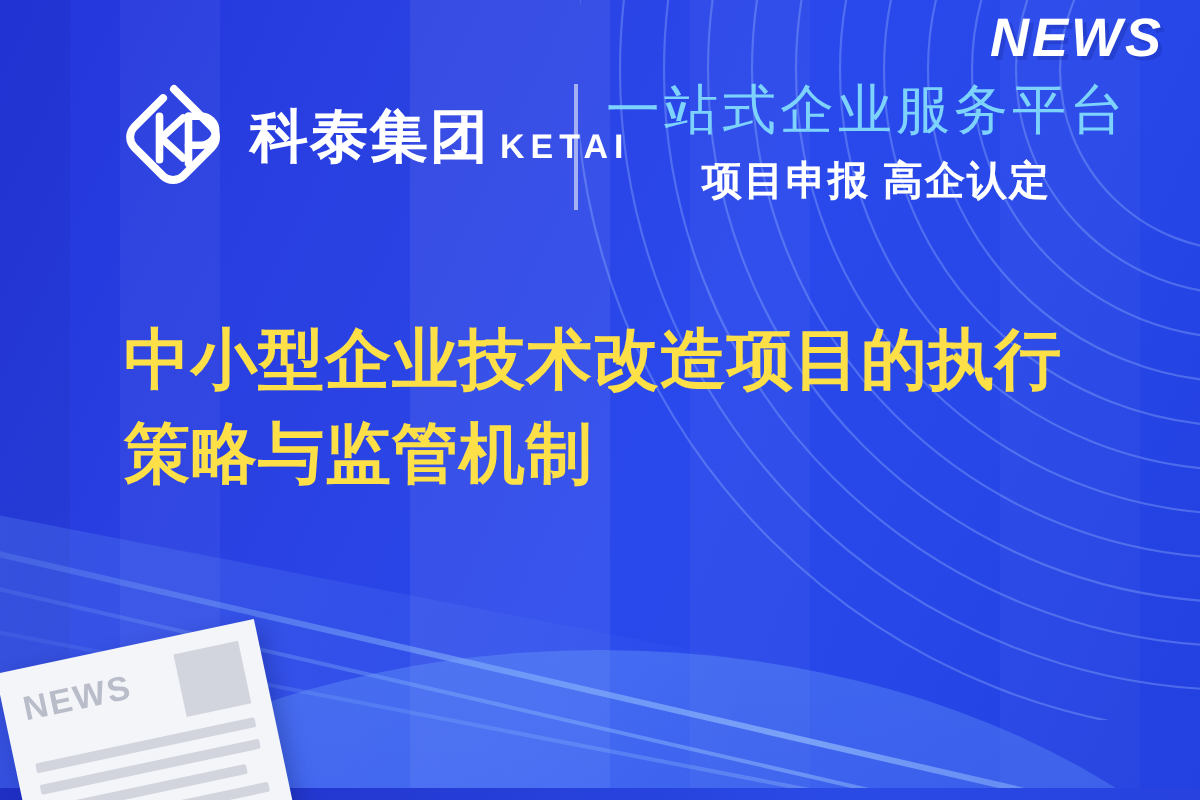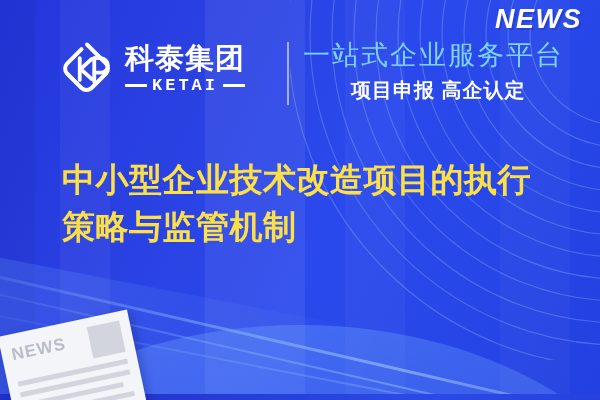--- a/index.html
+++ b/index.html
@@ -103,38 +103,37 @@
     position: absolute;
     left: 58px;
     top: 40px;
     display: flex;
     align-items: center;
     gap: 9px;
   }
   .logo-mark { width: 58px; height: 58px; display: block; }
   .logo-words {
     display: flex;
-    flex-direction: column;
+    flex-direction: row;
     align-items: flex-end;
   }
   .logo-cn {
     color: #ffffff;
     font-size: 29px;
     font-weight: 700;
     letter-spacing: 1px;
     line-height: 1.05;
     white-space: nowrap;
   }
   .logo-en-row {
     display: flex;
     align-items: center;
     gap: 5px;
     margin-top: 3px;
     width: 100%;
-    font-family: Liberation Mono, monospace;
   }
   .logo-en-row .rule {
     flex: 1 1 auto;
     height: 3px;
     background: #ffffff;
   }
   .logo-en {
     color: #ffffff;
     font-size: 17px;
     font-weight: 700;

